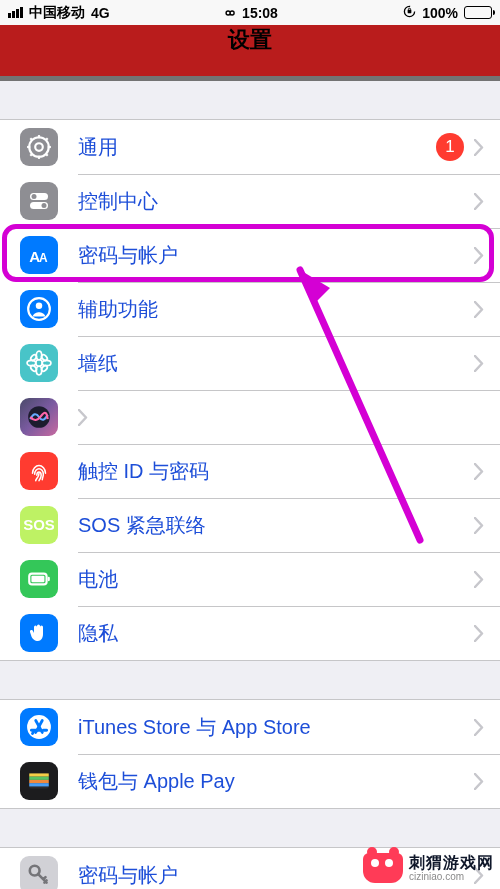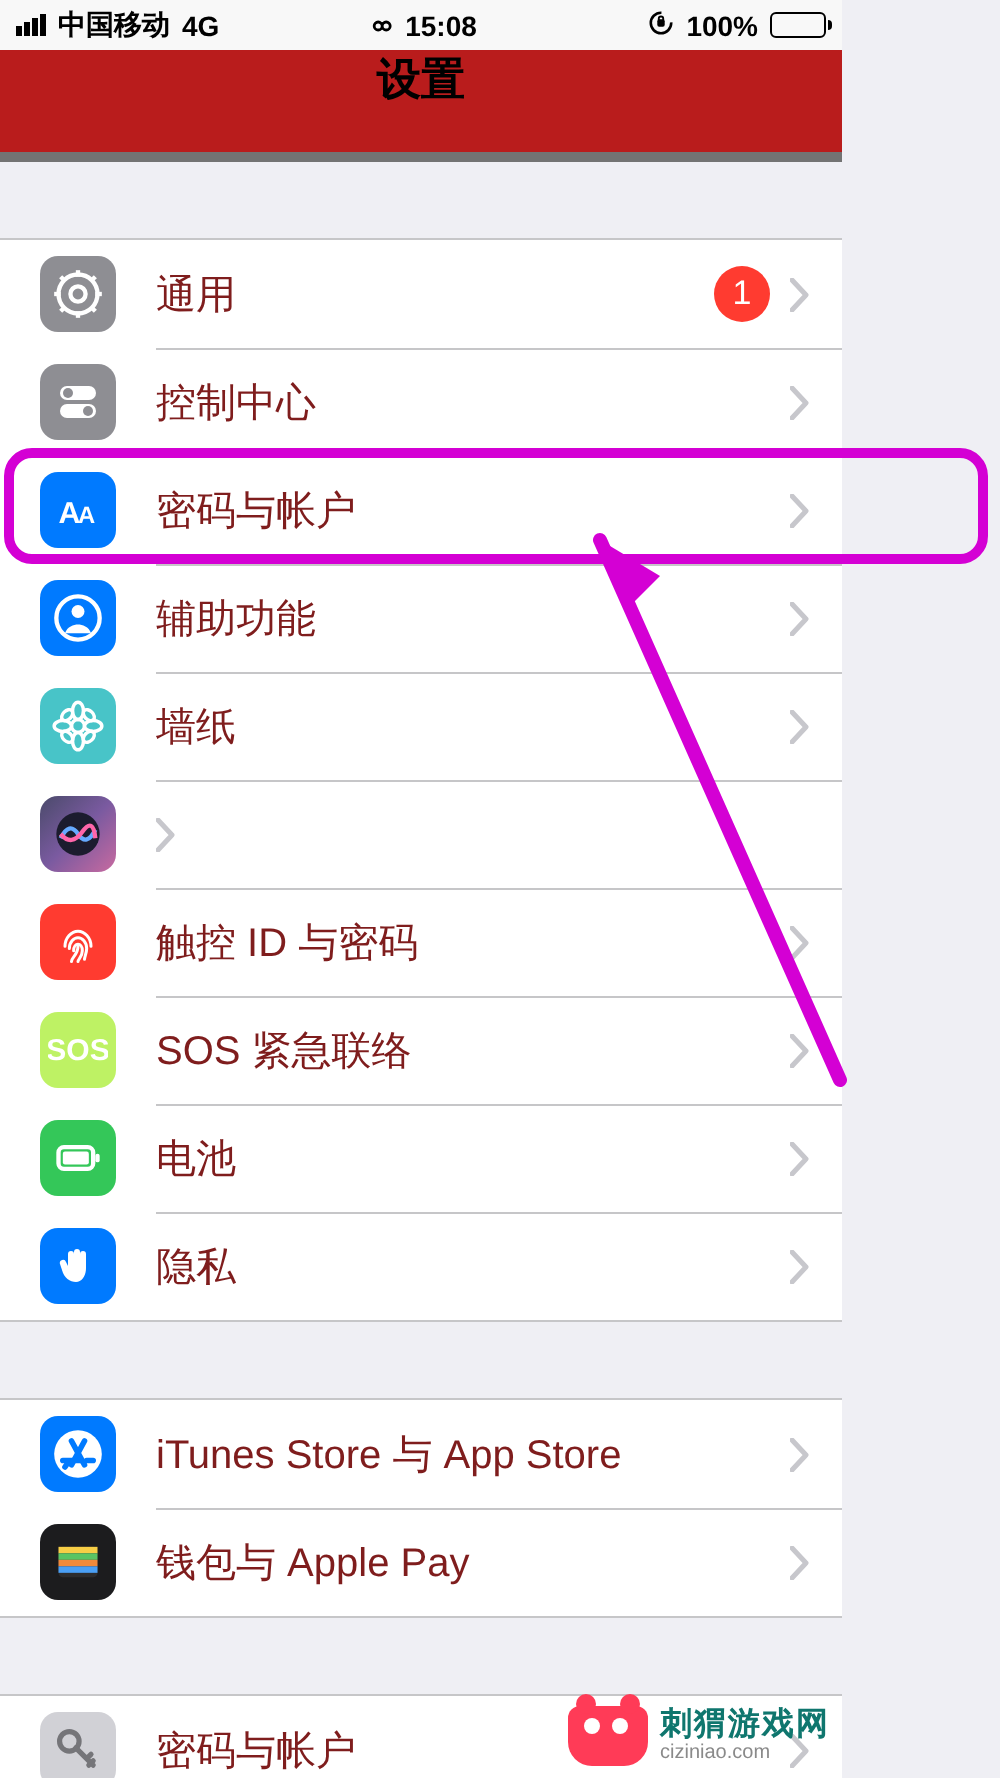--- a/index.html
+++ b/index.html
@@ -1,17 +1,17 @@
 <!DOCTYPE html>
 <html><head>
 <meta charset="utf-8">
 <style>
   * { box-sizing: border-box; margin: 0; padding: 0; }
   html, body { width: 500px; height: 889px; font-family: -apple-system, "Helvetica Neue", Arial, sans-serif; background: #efeff4; overflow: hidden; }
-  .screen { width: 421px; height: 889px; position: relative; background: #efeff4; }
+  .screen { width: 500px; height: 889px; position: relative; background: #efeff4; }
 
   
   .status-bar { height: 25px; background: #f8f8f8; display: flex; align-items: center; justify-content: space-between; padding: 0 8px; font-size: 14px; font-weight: 600; color: #000; }
   .status-left, .status-center, .status-right { display: flex; align-items: center; gap: 6px; }
   .status-center { position: absolute; left: 50%; transform: translateX(-50%); display: flex; align-items: center; gap: 4px; }
   .signal-bars { display: flex; align-items: flex-end; gap: 1px; }
   .signal-bars span { width: 3px; background: #000; display: inline-block; }
   .signal-bars span:nth-child(1){height:5px;}
   .signal-bars span:nth-child(2){height:7px;}
   .signal-bars span:nth-child(3){height:9px;}
@@ -27,40 +27,40 @@
 
   
   .group { background: #fff; border-top: 1px solid #c6c6c8; border-bottom: 1px solid #c6c6c8; }
   .group.first { margin-top: 38px; }
   .group.second { margin-top: 38px; }
   .group.third { margin-top: 38px; }
 
   .row { height: 54px; display:flex; align-items:center; padding: 0 16px 0 20px; position:relative; }
   .row + .row::before { content:""; position:absolute; left:78px; right:0; top:0; height:1px; background:#c6c6c8; }
   .row .app-icon { width:38px; height:38px; border-radius:9px; flex-shrink:0; margin-right:20px; display:flex; align-items:center; justify-content:center; }
-  .row .label { font-size:20px; color:#7f1d1d; flex:1; }
+  .row .label { font-size:20px; color:#1d4ed8; flex:1; }
   .row .badge { min-width:28px; height:28px; border-radius:14px; background:#ff3b30; color:#fff; font-size:17px; font-weight:500; display:flex; align-items:center; justify-content:center; margin-right:10px; padding:0 6px; }
   .row .chev { width:10px; height:17px; flex-shrink:0; }
   .chev svg { display:block; }
 
   
   .highlight { position:absolute; border:5px solid #d400d4; border-radius:14px; pointer-events:none; }
 
   
   .arrow-ov { position:absolute; pointer-events:none; }
 
   
   .wm { position:absolute; right:6px; bottom:6px; display:flex; align-items:center; gap:6px; }
   .wm-logo { width:40px; height:30px; background:#ff3b57; border-radius:6px 6px 12px 12px; position:relative; }
   .wm-logo::before, .wm-logo::after { content:""; position:absolute; top:-6px; width:10px; height:10px; background:#ff3b57; border-radius:50%; }
   .wm-logo::before{ left:4px; } .wm-logo::after{ right:4px; }
   .wm-eye { display:flex; gap:6px; position:absolute; top:6px; left:8px;}
   .wm-eye span{ width:8px; height:8px; background:#fff; border-radius:50%; display:block;}
   .wm-txt { display:flex; flex-direction:column; line-height:1.1; }
-  .wm-txt .cn { font-size:16px; font-weight:700; color:#0f766e; letter-spacing:1px;}
+  .wm-txt .cn { font-size:16px; font-weight:700; color:#0f172a; letter-spacing:1px;}
   .wm-txt .en { font-size:10px; color:#8a8a8a; }
 
   
   .bg-grey{background:#8e8e93;} .bg-blue{background:#007aff;} .bg-cyan{background:#48c4c8;}
   .bg-black{background:#1c1c1e;} .bg-red{background:#ff3b30;} .bg-green{background:#34c759;}
   .bg-sos{background:#bef264;} .bg-grad{background:linear-gradient(135deg,#4a4a6a,#7a5aa0,#c86aa0);}
   .bg-lgrey{background:#d1d1d6;}
 
 </style>
 </head>

